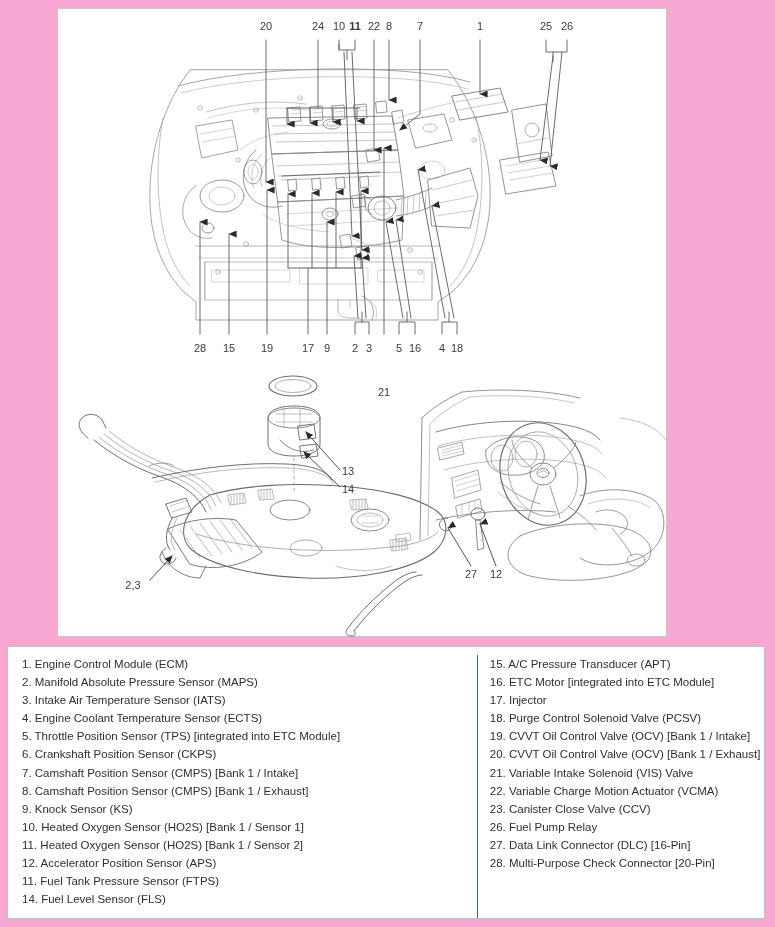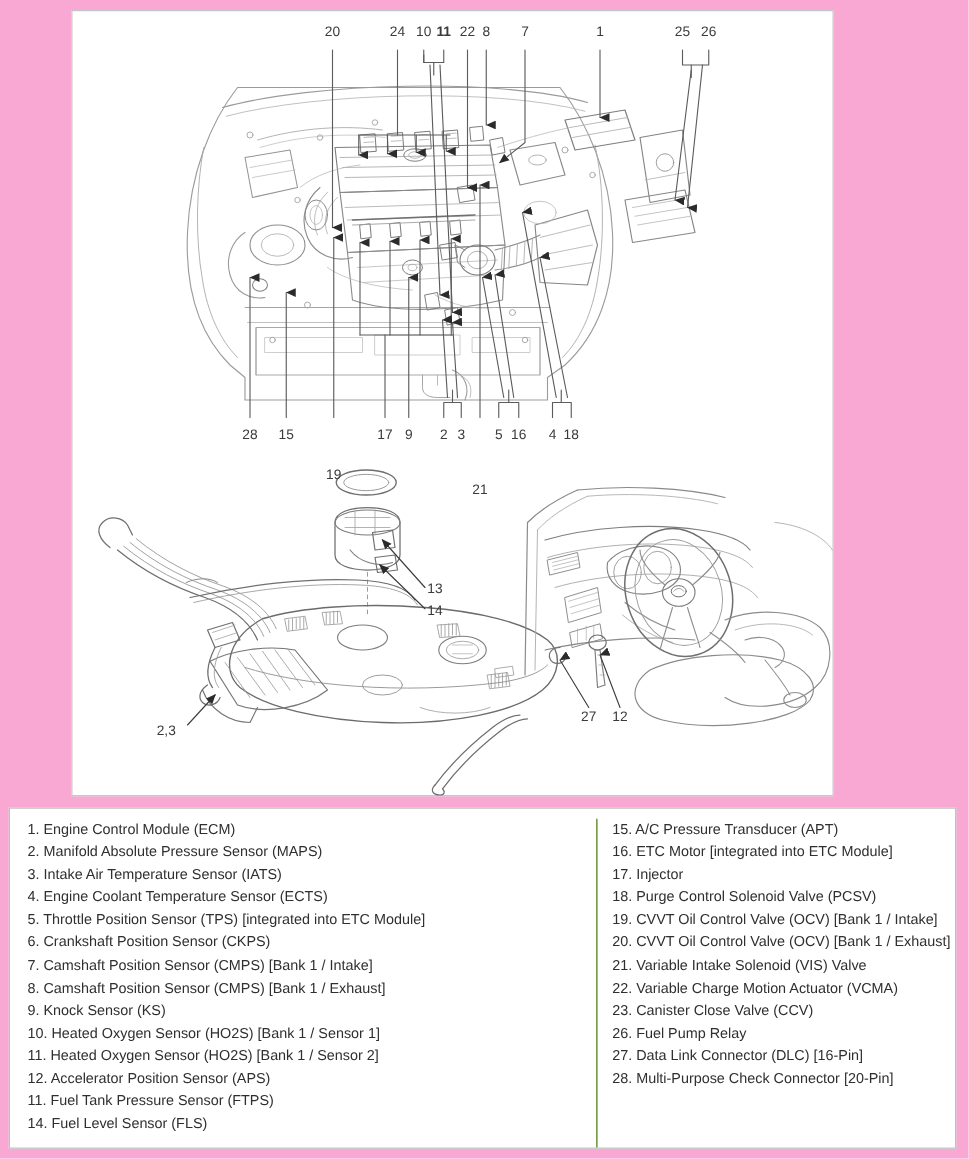--- a/index.html
+++ b/index.html
@@ -521,21 +521,21 @@
     <span class="callout-num" style="left:389px; top:21px;">8</span>
     <span class="callout-num" style="left:420px; top:21px;">7</span>
     <span class="callout-num" style="left:480px; top:21px;">1</span>
     <span class="callout-num" style="left:546px; top:21px;">25</span>
     <span class="callout-num" style="left:567px; top:21px;">26</span>
   </div>
 
   <div>
     <span class="callout-num" style="left:200px; top:343px;">28</span>
     <span class="callout-num" style="left:229px; top:343px;">15</span>
-    <span class="callout-num" style="left:267px; top:343px;margin-top:32px;">19</span>
+    <span class="callout-num" style="left:267px; top:343px;">19</span>
     <span class="callout-num" style="left:308px; top:343px;">17</span>
     <span class="callout-num" style="left:327px; top:343px;">9</span>
     <span class="callout-num" style="left:355px; top:343px;">2</span>
     <span class="callout-num" style="left:369px; top:343px;">3</span>
     <span class="callout-num" style="left:384px; top:343px;margin-top:44px;">21</span>
     <span class="callout-num" style="left:399px; top:343px;">5</span>
     <span class="callout-num" style="left:415px; top:343px;">16</span>
     <span class="callout-num" style="left:442px; top:343px;">4</span>
     <span class="callout-num" style="left:457px; top:343px;">18</span>
   </div>

